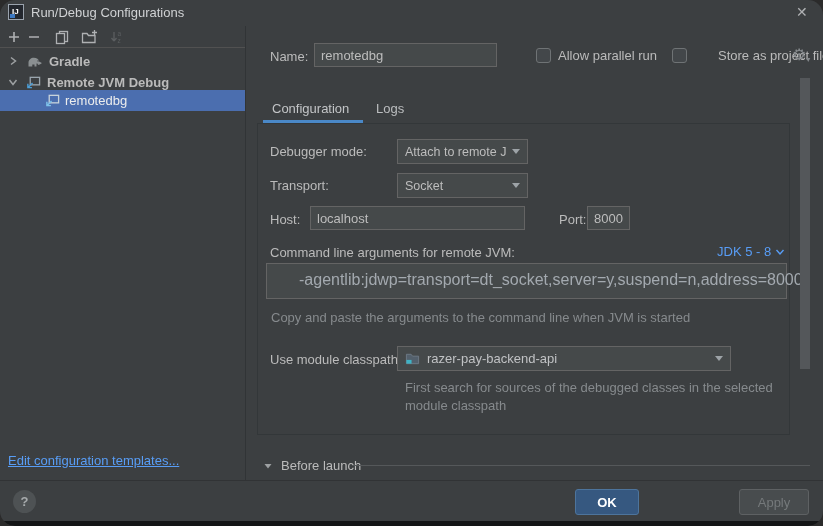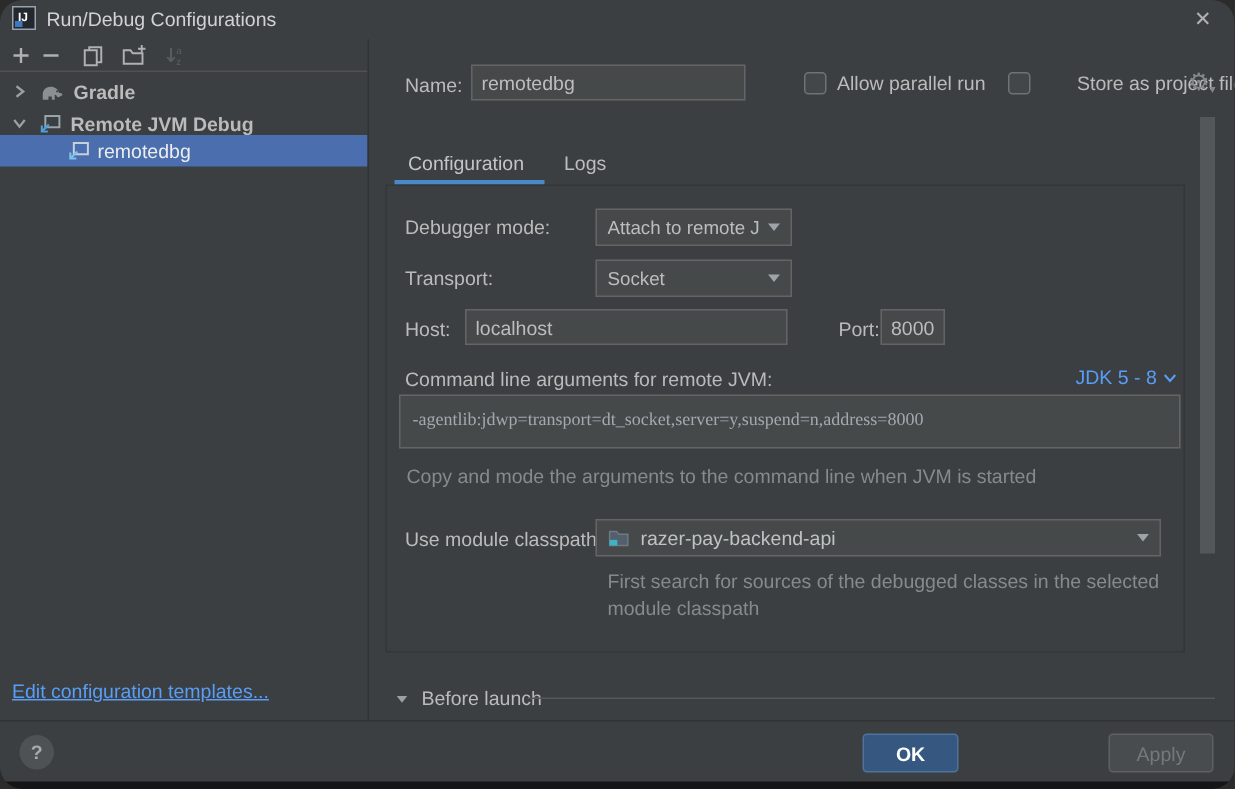--- a/index.html
+++ b/index.html
@@ -19,21 +19,21 @@
               border-top:5px solid #9da3a7;margin-left:6px;flex:none;}
   .checkbox{box-sizing:border-box;width:15px;height:15px;background:#43474a;border:1.5px solid #6f7375;
             border-radius:3px;cursor:pointer;}
   .icon-btn{cursor:pointer;display:inline-block;}
   .tree-row{position:absolute;left:0;width:245px;height:21px;display:flex;align-items:center;cursor:pointer;}
   .btn{box-sizing:border-box;position:absolute;height:26px;border-radius:3px;font-size:13px;
        display:flex;align-items:center;justify-content:center;cursor:pointer;
        font-family:"Liberation Sans",sans-serif;}
   .btn-plain{background:#484c4e;border:1px solid #5e6163;color:#bdbdbd;}
   .sep{background:#515151;}
-  .mono{font-family:Liberation Serif, serif;font-size:12px;color:#a3a9af;white-space:nowrap;}
+  .mono{font-family:Liberation Sans, sans-serif;font-size:16px;color:#a3a9af;white-space:nowrap;margin-left:24px;}
 </style>
 </head>
 <body>
 
 <div class="dialog">
 
   <div class="abs" style="left:0;top:0;width:823px;height:26px;">
     <div class="abs" style="left:8px;top:4px;width:16px;height:16px;background:#23272e;border:1px solid #9aa3ad;box-sizing:border-box;">
       <div class="abs" style="left:1px;bottom:1px;width:5px;height:4px;background:#3d79c2;"></div>
       <div class="abs" style="left:3px;top:2px;color:#fff;font-size:8px;font-weight:bold;line-height:9px;">IJ</div>
@@ -158,24 +158,24 @@
   <div class="abs lbl" style="left:270px;top:245px;">Command line arguments for remote JVM:</div>
   <div class="abs link" style="left:717px;top:244px;display:flex;align-items:center;">
     <span>JDK 5 - 8</span>
     <svg width="10" height="10" viewBox="0 0 10 10" style="margin-left:4px;">
       <polyline points="1.5,3 5,7 8.5,3" fill="none" stroke="#589df6" stroke-width="1.4"></polyline>
     </svg>
   </div>
   <div class="abs" style="left:266px;top:263px;width:521px;height:36px;box-sizing:border-box;background:#45494a;border:1px solid #646464;padding:7px 8px;">
     <span class="mono">-agentlib:jdwp=transport=dt_socket,server=y,suspend=n,address=8000</span>
   </div>
-  <div class="abs help-txt" style="left:271px;top:310px;">Copy and mode the arguments to the command line when JVM is started</div>
+  <div class="abs help-txt" style="left:271px;top:310px;">Copy and paste the arguments to the command line when JVM is started</div>
 
   <div class="abs lbl" style="left:270px;top:352px;">Use module classpath:</div>
-  <div class="abs combo" style="left:397px;top:346px;width:377px;height:25px;">
+  <div class="abs combo" style="left:397px;top:346px;width:334px;height:25px;">
     <span style="display:inline-flex;margin-right:7px;flex:none;">
       <svg width="15" height="15" viewBox="0 0 16 16">
         <path d="M1.5 3.5h5l1.5 2h6.5v8H1.5z" fill="#53606c" stroke="#6e7a85" stroke-width="1"></path>
         <rect x="1.5" y="9.5" width="5.5" height="4" fill="#3fb3c5"></rect>
       </svg>
     </span>
     <span class="txt" style="font-size:13px;color:#c0c2c4;">razer-pay-backend-api</span>
     <span class="arrow-down"></span>
   </div>
   <div class="abs help-txt" style="left:405px;top:380px;">First search for sources of the debugged classes in the selected</div>

